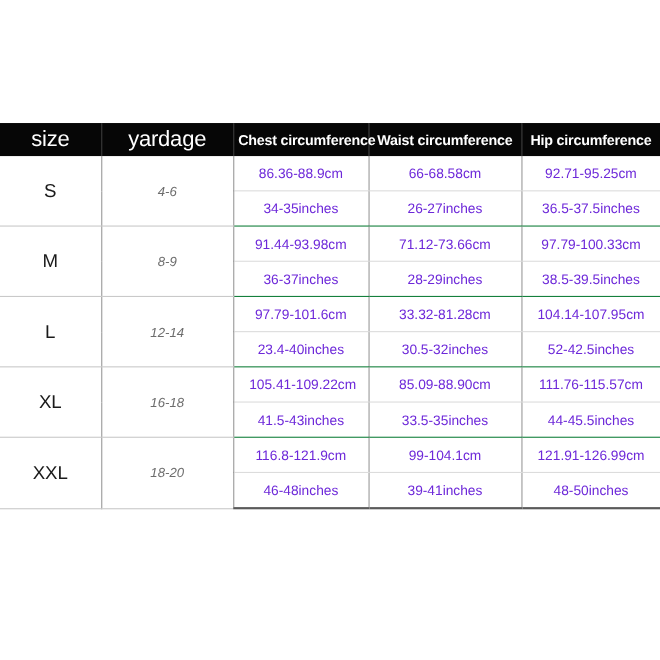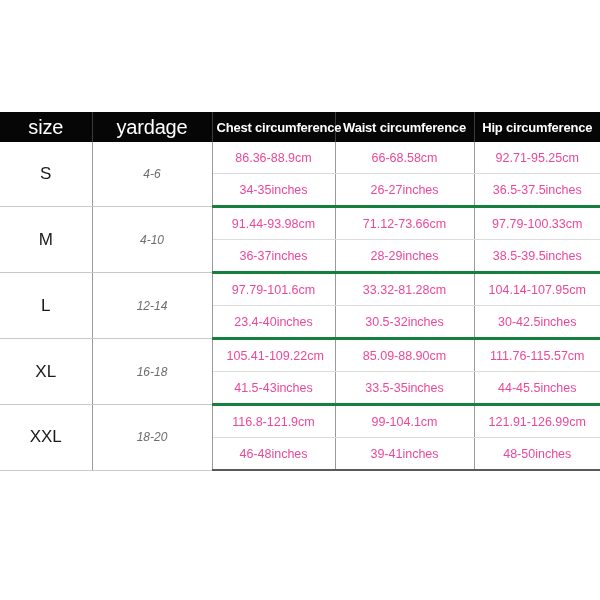--- a/index.html
+++ b/index.html
@@ -74,30 +74,30 @@
     border-bottom: 1px solid #c9c9c9;
   }
   td.yardage-cell {
     font-size: 12px;
     color: #6d6d6d;
     border-bottom: 1px solid #c9c9c9;
     font-style: italic;
   }
   td.meas-cell {
     font-size: 12.5px;
-    color: #ec4899;
+    color: #6d28d9;
     height: 31px;
     padding: 0 14px;
     white-space: nowrap;
   }
   td.meas-cm {
     border-bottom: 1px solid #dcdcdc;
   }
   td.meas-in {
-    border-bottom: 3px solid #15803d;
+    border-bottom: 1px solid #15803d;
   }
 
   
   tbody tr.last-sub td {
     border-bottom: 2px solid #5a5a5a;
   }
 
   
   #size-chart { border-left: none; border-right: none; }
 </style>
@@ -135,42 +135,42 @@
         <td class="meas-cell meas-cm">92.71-95.25cm</td>
       </tr>
       <tr>
         <td class="meas-cell meas-in">34-35inches</td>
         <td class="meas-cell meas-in">26-27inches</td>
         <td class="meas-cell meas-in">36.5-37.5inches</td>
       </tr>
 
       <tr>
         <td class="size-cell" rowspan="2">M</td>
-        <td class="yardage-cell" rowspan="2">4-10</td>
+        <td class="yardage-cell" rowspan="2">8-9</td>
         <td class="meas-cell meas-cm">91.44-93.98cm</td>
         <td class="meas-cell meas-cm">71.12-73.66cm</td>
         <td class="meas-cell meas-cm">97.79-100.33cm</td>
       </tr>
       <tr>
         <td class="meas-cell meas-in">36-37inches</td>
         <td class="meas-cell meas-in">28-29inches</td>
         <td class="meas-cell meas-in">38.5-39.5inches</td>
       </tr>
 
       <tr>
         <td class="size-cell" rowspan="2">L</td>
         <td class="yardage-cell" rowspan="2">12-14</td>
         <td class="meas-cell meas-cm">97.79-101.6cm</td>
         <td class="meas-cell meas-cm">33.32-81.28cm</td>
         <td class="meas-cell meas-cm">104.14-107.95cm</td>
       </tr>
       <tr>
         <td class="meas-cell meas-in">23.4-40inches</td>
         <td class="meas-cell meas-in">30.5-32inches</td>
-        <td class="meas-cell meas-in">30-42.5inches</td>
+        <td class="meas-cell meas-in">52-42.5inches</td>
       </tr>
 
       <tr>
         <td class="size-cell" rowspan="2">XL</td>
         <td class="yardage-cell" rowspan="2">16-18</td>
         <td class="meas-cell meas-cm">105.41-109.22cm</td>
         <td class="meas-cell meas-cm">85.09-88.90cm</td>
         <td class="meas-cell meas-cm">111.76-115.57cm</td>
       </tr>
       <tr>

